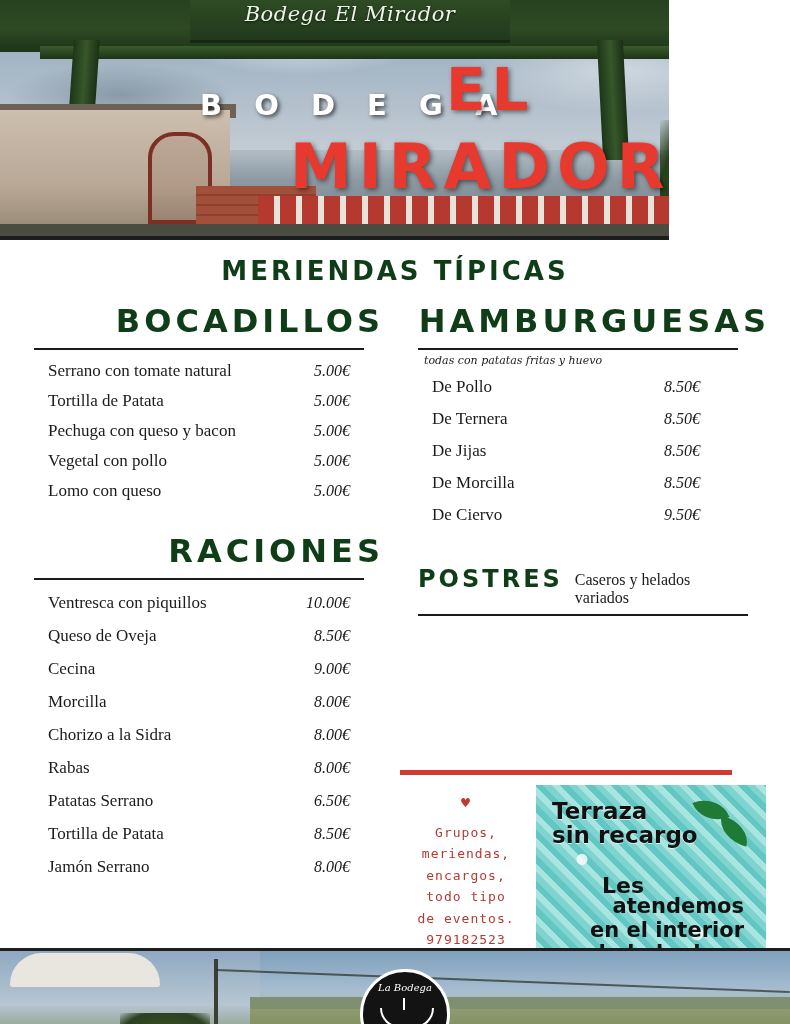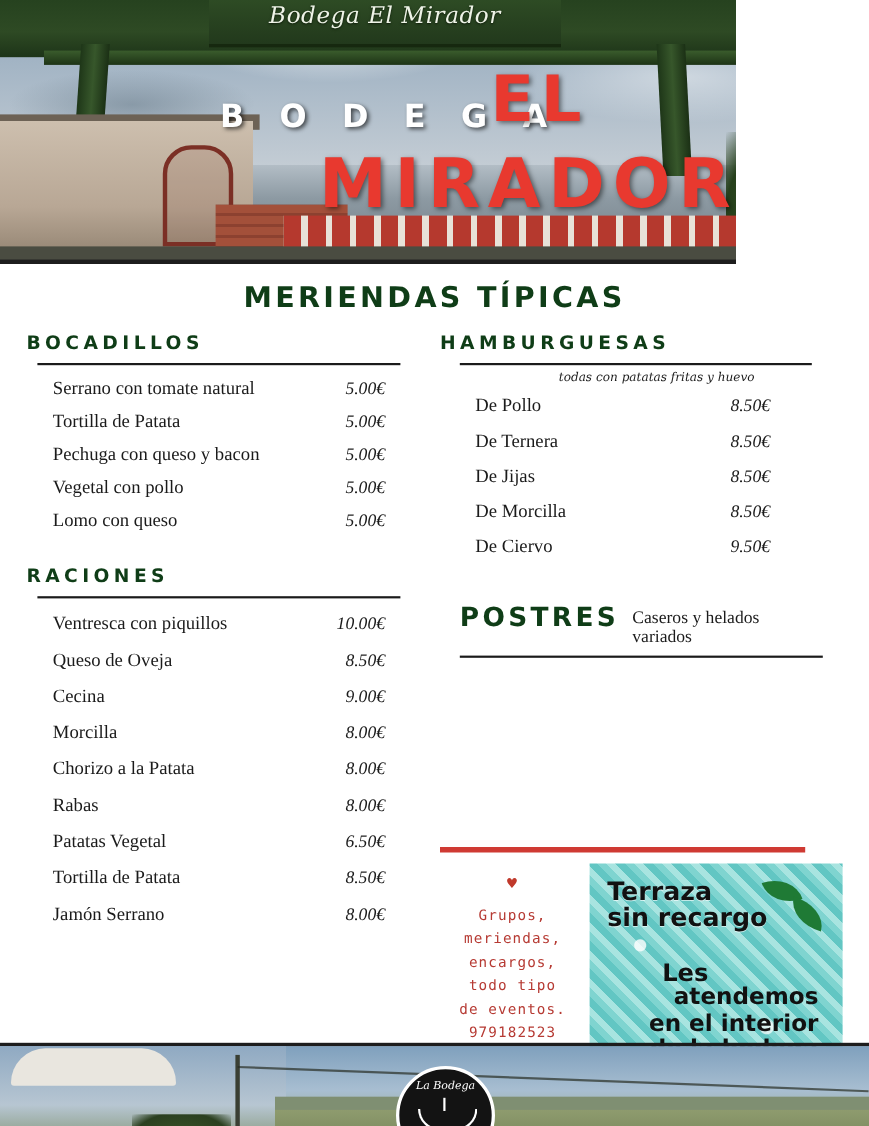--- a/index.html
+++ b/index.html
@@ -183,43 +183,42 @@
   }
   .col-right {
     position: absolute;
     left: 400px; top: 62px;
     width: 370px;
   }
 
   .sec-title {
     font-family: "DejaVu Sans", sans-serif;
     font-weight: bold;
-    font-size: 17px;
+    font-size: 32px;
     letter-spacing: 4px;
     color: #0f3d17;
-    text-align: left;
+    text-align: right;
   }
   .rule {
     height: 2px;
     background: #1b1b1b;
     margin: 8px 0 6px 0;
   }
   .rule.short { width: 330px; margin-left: 10px; }
   .rule.right { width: 320px; margin-left: 18px; }
   .rule.postres { width: 330px; margin-left: 18px; }
 
   .note {
     font-family: "DejaVu Serif", serif;
     font-style: italic;
     font-size: 11px;
     color: #1b1b1b;
     padding-left: 24px;
     margin-top: -2px;
     margin-bottom: 4px;
-    text-align: center;
   }
 
   ul.items {
     list-style: none;
     margin: 0;
     padding: 0 10px 0 24px;
   }
   ul.items li {
     display: flex;
     align-items: baseline;
@@ -523,29 +522,29 @@
         </li>
         <li>
           <span class="nm">Cecina</span>
           <span class="pr">9.00€</span>
         </li>
         <li>
           <span class="nm">Morcilla</span>
           <span class="pr">8.00€</span>
         </li>
         <li>
-          <span class="nm">Chorizo a la Patata</span>
+          <span class="nm">Chorizo a la Sidra</span>
           <span class="pr">8.00€</span>
         </li>
         <li>
           <span class="nm">Rabas</span>
           <span class="pr">8.00€</span>
         </li>
         <li>
-          <span class="nm">Patatas Vegetal</span>
+          <span class="nm">Patatas Serrano</span>
           <span class="pr">6.50€</span>
         </li>
         <li>
           <span class="nm">Tortilla de Patata</span>
           <span class="pr">8.50€</span>
         </li>
         <li>
           <span class="nm">Jamón Serrano</span>
           <span class="pr">8.00€</span>
         </li>

